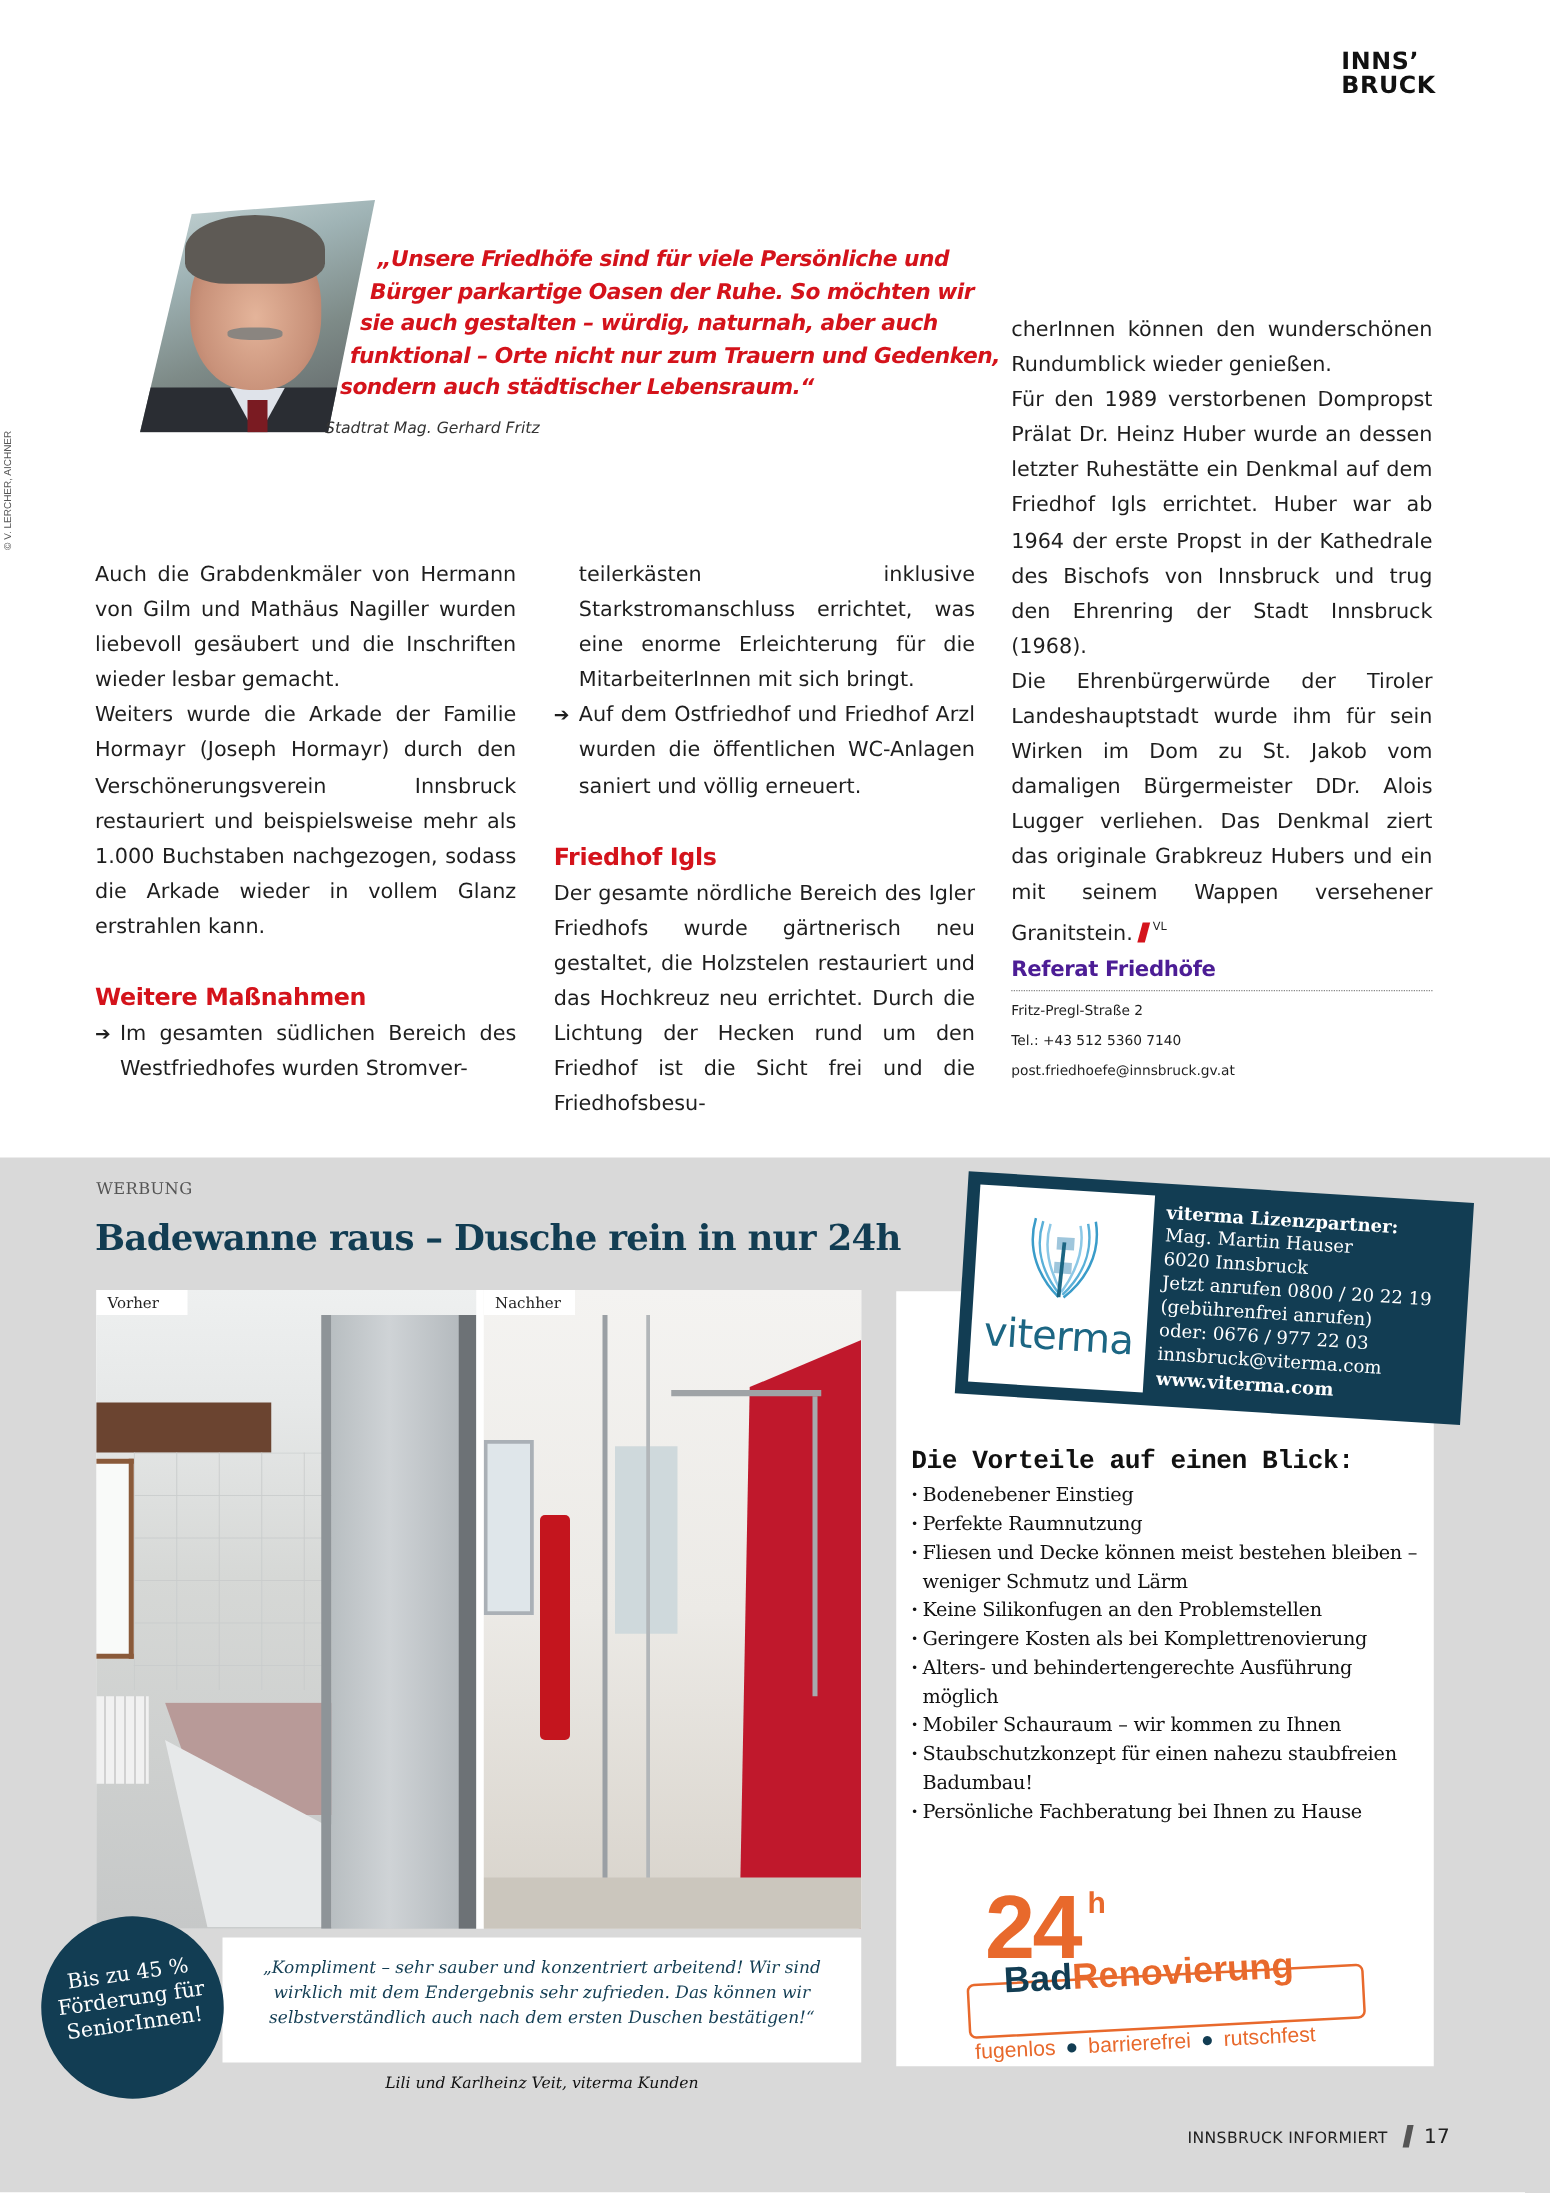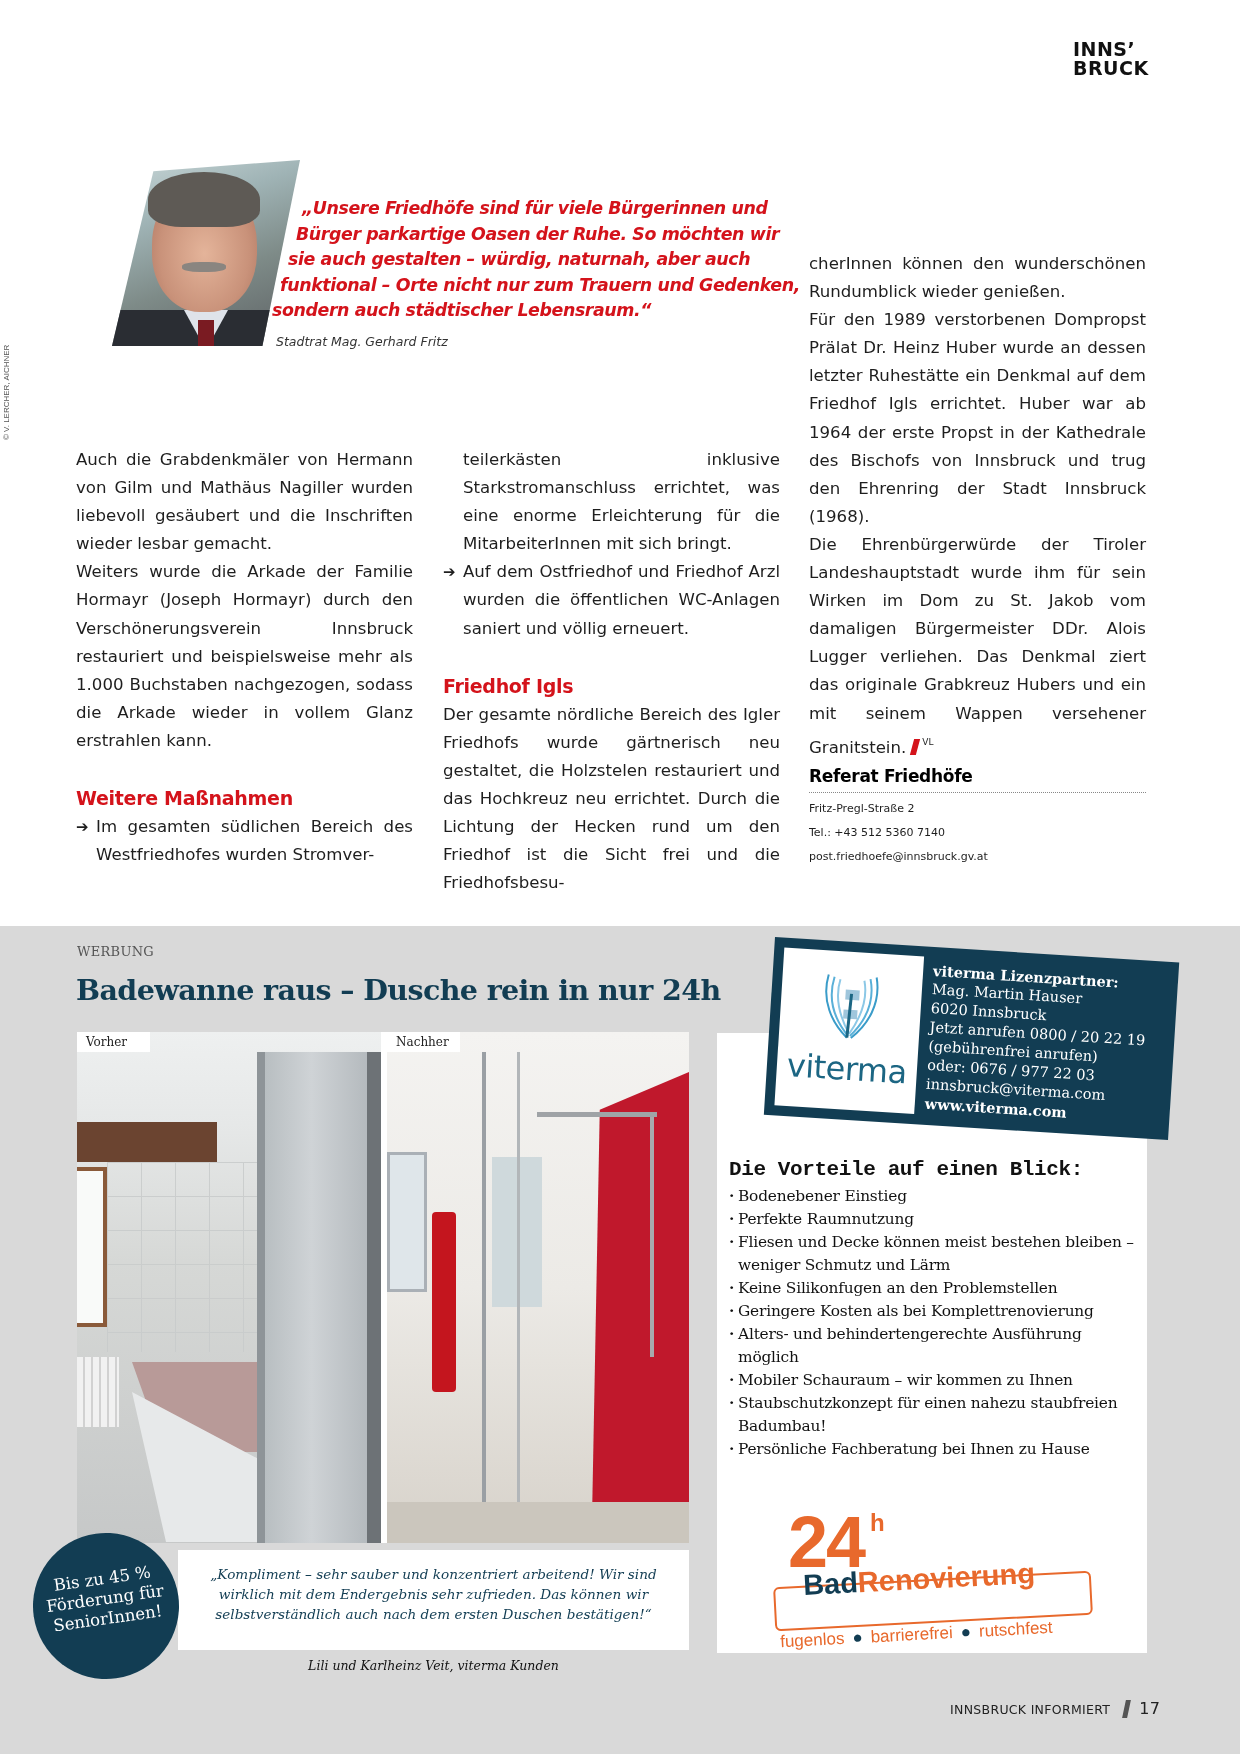--- a/index.html
+++ b/index.html
@@ -16,36 +16,36 @@
   .portrait { left: 112px; top: 160px; width: 188px; height: 186px; clip-path: polygon(22% 6%, 100% 0%, 80% 100%, 0% 100%); background: linear-gradient(160deg, #c9d7d8 0%, #9fb3b5 30%, #7e8b88 60%, #5b5f62 100%); overflow: hidden; }
   .portrait .face { position: absolute; left: 40px; top: 22px; width: 105px; height: 130px; border-radius: 48% 48% 45% 45%; background: radial-gradient(ellipse at 50% 55%, #e4b49a 0%, #c9927a 60%, #a8705c 100%); }
   .portrait .hair { position: absolute; left: 36px; top: 12px; width: 112px; height: 55px; border-radius: 50% 50% 30% 30%; background: #5e5a55; }
   .portrait .suit { position: absolute; left: 0; top: 150px; width: 188px; height: 60px; background: #2a2d33; }
   .portrait .shirt { position: absolute; left: 72px; top: 150px; width: 44px; height: 40px; background: #dfe3ea; clip-path: polygon(0 0,100% 0,50% 100%); }
   .portrait .tie { position: absolute; left: 86px; top: 160px; width: 16px; height: 30px; background: #7a1b22; }
   .portrait .mustache { position: absolute; left: 70px; top: 102px; width: 44px; height: 10px; border-radius: 40%; background: #8a8580; }
 
   .quote { top: 196px; width: 480px; font-family: "DejaVu Sans", sans-serif; font-style: italic; font-weight: bold; font-size: 17.4px; line-height: 25.6px; color: #d4131b; letter-spacing: -0.4px; }
   .quote .ql { position: absolute; white-space: nowrap; }
-  .quote-author { left: 276px; top: 334px; font-family: "DejaVu Sans", sans-serif; font-style: italic; font-size: 12.5px; color: #333; }
+  .quote-author { left: 260px; top: 334px; font-family: "DejaVu Sans", sans-serif; font-style: italic; font-size: 12.5px; color: #333; }
 
   
   .col { font-family: "DejaVu Sans", sans-serif; font-size: 16.6px; line-height: 28.1px; color: #1e1e1e; text-align: justify; }
   .col p { margin: 0; }
   .col h3 { font-family: "DejaVu Sans", sans-serif; font-size: 19px; color: #d4131b; font-weight: bold; margin: 28px 0 0 0; line-height: 30px; letter-spacing: -0.3px; }
   .bullet { position: relative; padding-left: 20px; }
   .bullet .arrow { position: absolute; left: 0; top: 0; font-weight: bold; font-size: 15px; }
   .col1 { left: 76px; top: 446px; width: 337px; }
   .col2 { left: 443px; top: 446px; width: 337px; }
   .col3 { left: 809px; top: 250px; width: 337px; }
   .vl-mark { display: inline-block; width: 6px; height: 16px; background: #d4131b; transform: skewX(-15deg); margin: 0 4px 0 6px; vertical-align: -2px; }
   .vl { font-size: 9px; vertical-align: 8px; }
 
   .referat { left: 809px; top: 763px; width: 337px; }
-  .referat h4 { font-family: "DejaVu Sans", sans-serif; font-weight: bold; color: #000000; font-size: 17px; line-height: 26px; padding-bottom: 3px; border-bottom: 1px dotted #888; letter-spacing: -0.3px; }
+  .referat h4 { font-family: "DejaVu Sans", sans-serif; font-weight: bold; color: #4c1d95; font-size: 17px; line-height: 26px; padding-bottom: 3px; border-bottom: 1px dotted #888; letter-spacing: -0.3px; }
   .referat div { font-family: "DejaVu Sans", sans-serif; font-size: 11px; line-height: 24px; color: #1e1e1e; }
   .referat .first { margin-top: 4px; }
 
   
   .ad { left: 0; top: 926px; width: 1240px; height: 828px; background: #d9d9d9; }
   .werbung { left: 77px; top: 944px; font-family: "DejaVu Serif", serif; font-size: 13px; color: #555; letter-spacing: 0.3px; }
   .ad-title { left: 76px; top: 973px; font-family: "DejaVu Serif", serif; font-weight: bold; font-size: 28.5px; color: #123d53; letter-spacing: -0.6px; }
 
   .photos { left: 77px; top: 1032px; width: 612px; height: 511px; background: #fff; }
   .photo { position: absolute; top: 0; height: 511px; overflow: hidden; }
@@ -119,21 +119,21 @@
 <div class="abs portrait">
   <div class="suit"></div>
     <div class="shirt"></div>
     <div class="tie"></div>
   <div class="face"></div>
     <div class="hair"></div>
     <div class="mustache"></div>
 </div>
 
 <div class="abs quote" style="left:0;">
-  <div class="ql" style="left:302px;top:0;">„Unsere Friedhöfe sind für viele Bürgerinnen und</div>
+  <div class="ql" style="left:302px;top:0;">„Unsere Friedhöfe sind für viele Persönliche und</div>
   <div class="ql" style="left:296px;top:25.6px;">Bürger parkartige Oasen der Ruhe. So möchten wir</div>
   <div class="ql" style="left:288px;top:51.2px;">sie auch gestalten – würdig, naturnah, aber auch</div>
   <div class="ql" style="left:280px;top:76.8px;">funktional – Orte nicht nur zum Trauern und Gedenken,</div>
   <div class="ql" style="left:272px;top:102.4px;">sondern auch städtischer Lebensraum.“</div>
 </div>
 <div class="abs quote-author">Stadtrat Mag. Gerhard Fritz</div>
 
 <div class="abs col col1">
   <p>Auch die Grabdenkmäler von Hermann von Gilm und Mathäus Nagiller wurden liebevoll gesäubert und die Inschriften wieder lesbar gemacht.</p>
   <p>Weiters wurde die Arkade der Familie Hormayr (Joseph Hormayr) durch den Verschönerungsverein Innsbruck restauriert und beispielsweise mehr als 1.000 Buchstaben nachgezogen, sodass die Arkade wieder in vollem Glanz erstrahlen kann.</p>

